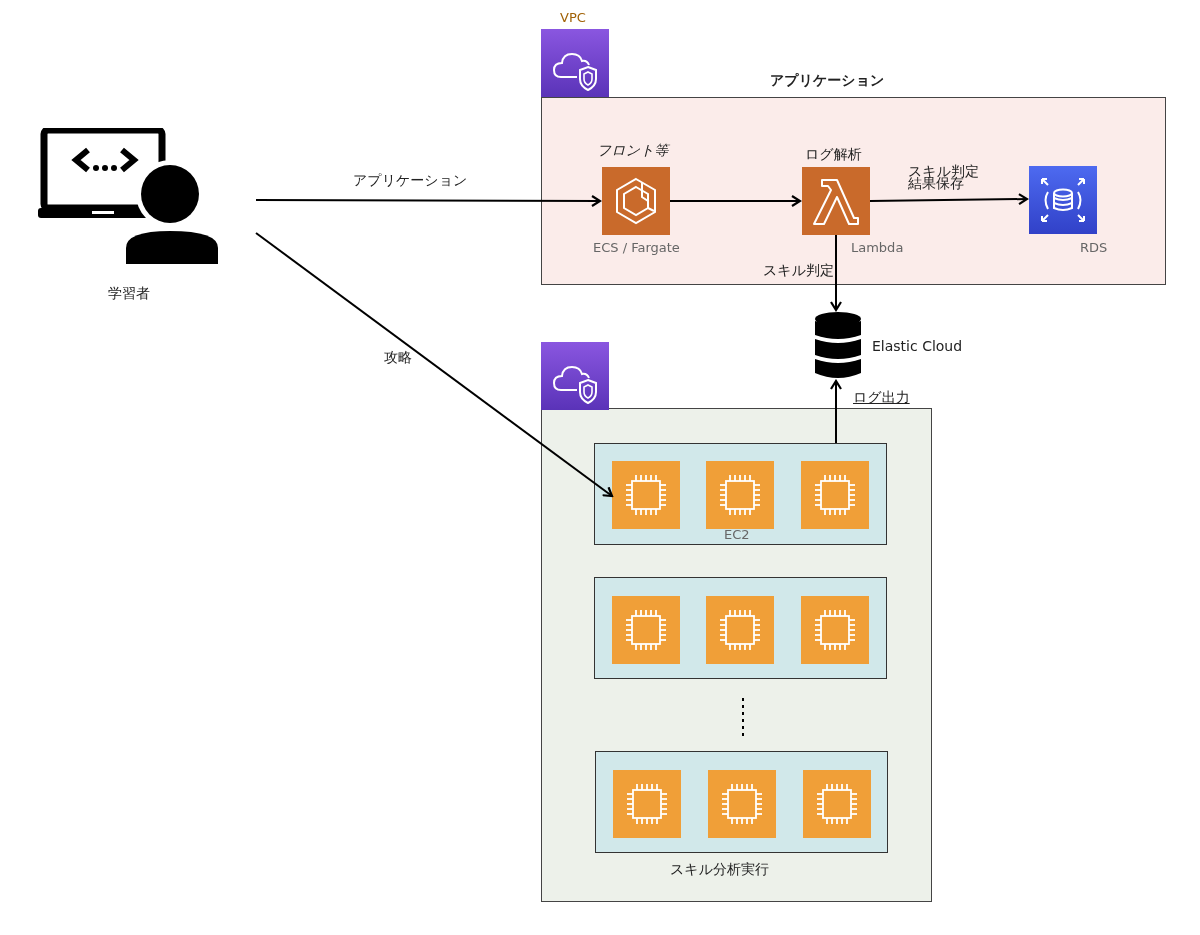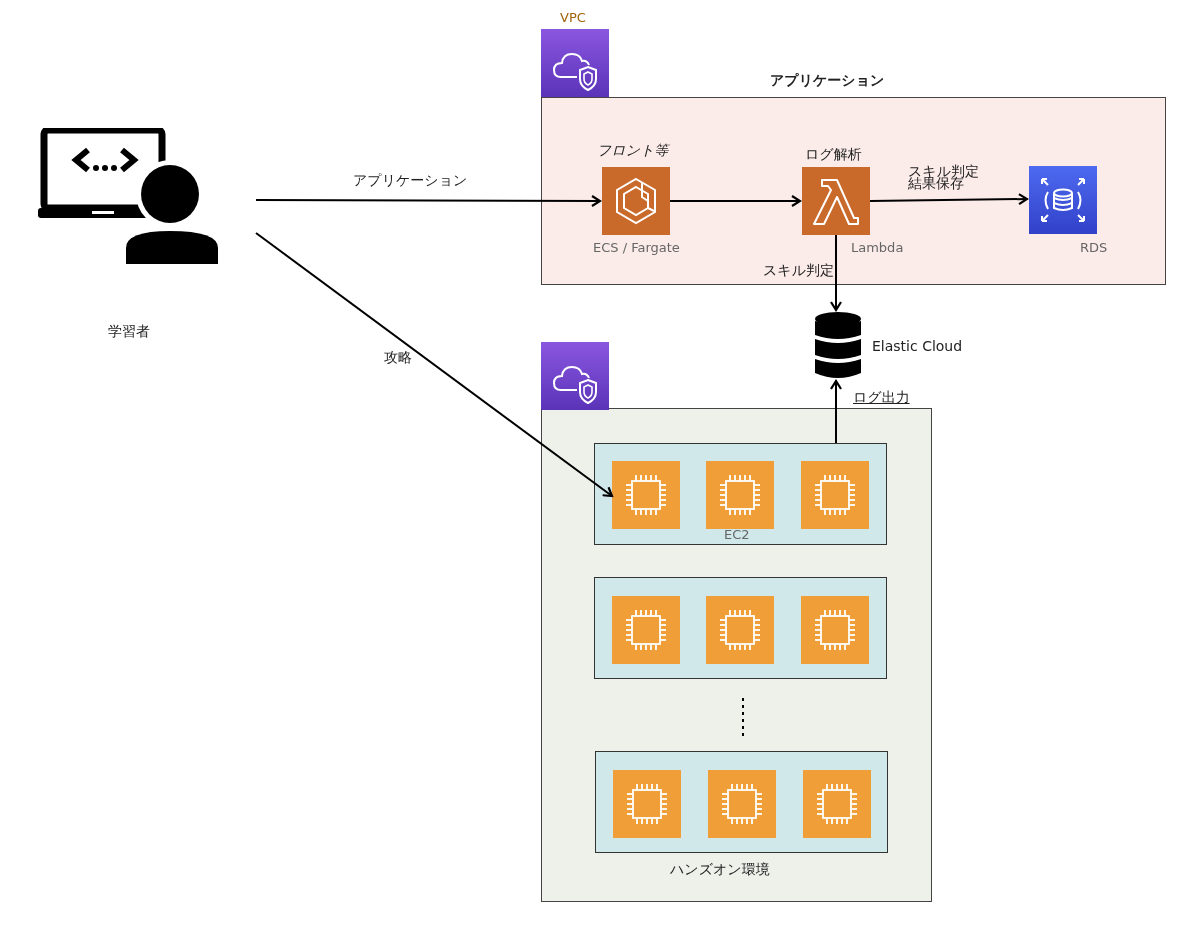--- a/index.html
+++ b/index.html
@@ -33,21 +33,21 @@
     <circle cx="58" cy="40" r="3" fill="#000"></circle>
     <circle cx="67" cy="40" r="3" fill="#000"></circle>
     <circle cx="76" cy="40" r="3" fill="#000"></circle>
 
     <circle cx="132" cy="66" r="34" fill="#fff"></circle>
     <circle cx="132" cy="66" r="29" fill="#000"></circle>
     <path d="M 85 136 L 85 120 Q 85 100 132 100 Q 183 100 183 120 L 183 136 Z" fill="#fff" stroke="#fff" stroke-width="8"></path>
     <path d="M 88 136 L 88 120 Q 88 103 132 103 Q 180 103 180 120 L 180 136 Z" fill="#000"></path>
   </svg>
 </div>
-<div class="lbl" style="left:108px;top:285px;margin-top:38px;">学習者</div>
+<div class="lbl" style="left:108px;top:285px;">学習者</div>
 
 <div class="lbl" style="left:560px;top:10px;color:#a16207;font-size:13px;">VPC</div>
 
 <div class="box" id="app-box"></div>
 <div class="vpc-icon" style="left:541px;top:29px;">
   <svg width="68" height="68" viewBox="0 0 68 68">
     <path d="M 20 48 Q 13 48 13 41 Q 13 34 21 34 Q 22 25 31 25 Q 39 25 41 32 Q 46 31 48 36" fill="none" stroke="#fff" stroke-width="2"></path>
     <path d="M 20 48 L 36 48" fill="none" stroke="#fff" stroke-width="2"></path>
     <path d="M 47 38 L 55 41 L 55 50 Q 55 57 47 61 Q 39 57 39 50 L 39 41 Z" fill="none" stroke="#fff" stroke-width="2"></path>
     <path d="M 47 43 L 51 45 L 51 50 Q 51 54 47 56 Q 43 54 43 50 L 43 45 Z" fill="none" stroke="#fff" stroke-width="1.6"></path>
@@ -329,21 +329,21 @@
   </div>
 
 <div class="svc-lbl" style="left:724px;top:527px;text-align:center;">EC2</div>
 
 <div class="abs" style="left:741px;top:698px;width:4px;height:40px;">
   <svg width="4" height="40" viewBox="0 0 4 40">
     <line x1="2" y1="0" x2="2" y2="40" stroke="#000" stroke-width="2" stroke-dasharray="3,4"></line>
   </svg>
 </div>
 
-<div class="lbl" style="left:670px;top:861px;">ハンズオン環境</div>
+<div class="lbl" style="left:670px;top:861px;">スキル分析実行</div>
 
 <svg class="overlay" width="1200" height="935" viewBox="0 0 1200 935">
   <defs>
     <marker id="arr" markerWidth="12" markerHeight="12" refX="10" refY="6" orient="auto" markerUnits="userSpaceOnUse">
       <polyline points="2,1 10,6 2,11" fill="none" stroke="#000" stroke-width="2.2"></polyline>
     </marker>
   </defs>
   <line x1="256" y1="200" x2="600" y2="201" stroke="#000" stroke-width="2" marker-end="url(#arr)"></line>
   <line x1="256" y1="233" x2="612" y2="496" stroke="#000" stroke-width="2" marker-end="url(#arr)"></line>
   <line x1="670" y1="201" x2="800" y2="201" stroke="#000" stroke-width="2" marker-end="url(#arr)"></line>

